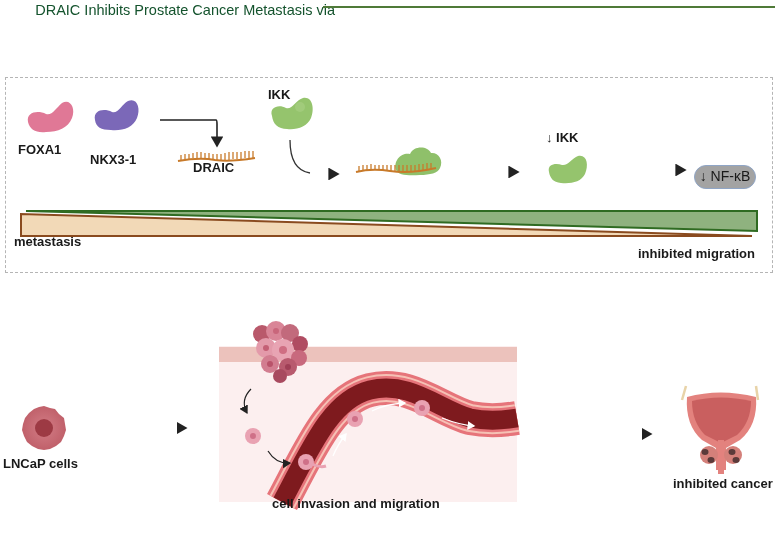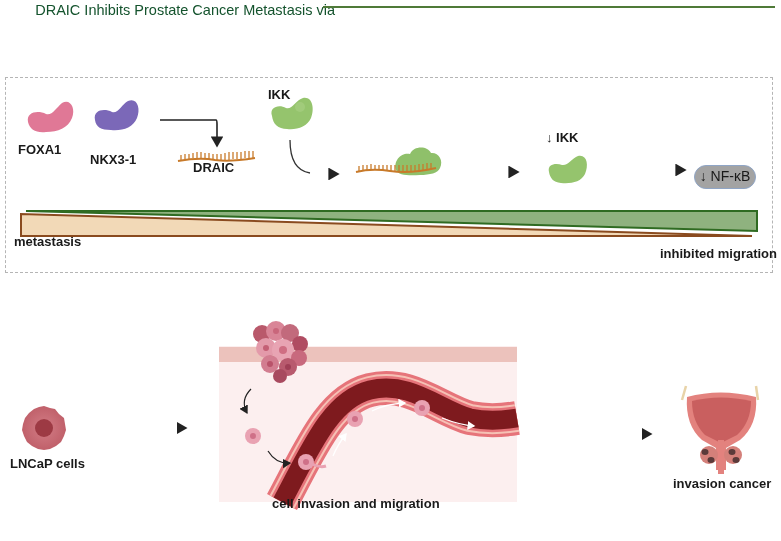--- a/index.html
+++ b/index.html
@@ -199,17 +199,17 @@
   </g>
 </svg>
 
 <div class="abs lbl" style="left:18px; top:142px;">FOXA1</div>
 <div class="abs lbl" style="left:90px; top:142px;margin-top:10px;">NKX3-1</div>
 <div class="abs lbl" style="left:193px; top:160px;">DRAIC</div>
 <div class="abs lbl" style="left:268px; top:87px;">IKK</div>
 <div class="abs lbl" style="left:546px; top:130px;text-align:center;">↓ IKK</div>
 <div class="abs pill">↓ NF-κB</div>
 <div class="abs lbl" style="left:14px; top:234px;">metastasis</div>
-<div class="abs lbl" style="left:660px; top:246px;">inhibited migration</div>
-
-<div class="abs lbl" style="left:10px; top:456px;text-align:center;">LNCaP cells</div>
+<div class="abs lbl" style="left:638px; top:246px;">inhibited migration</div>
+
+<div class="abs lbl" style="left:3px; top:456px;text-align:center;">LNCaP cells</div>
 <div class="abs lbl" style="left:272px; top:496px;">cell invasion and migration</div>
-<div class="abs lbl" style="left:673px; top:476px;">invasion cancer</div>
+<div class="abs lbl" style="left:673px; top:476px;">inhibited cancer</div>
 
 </body></html>

